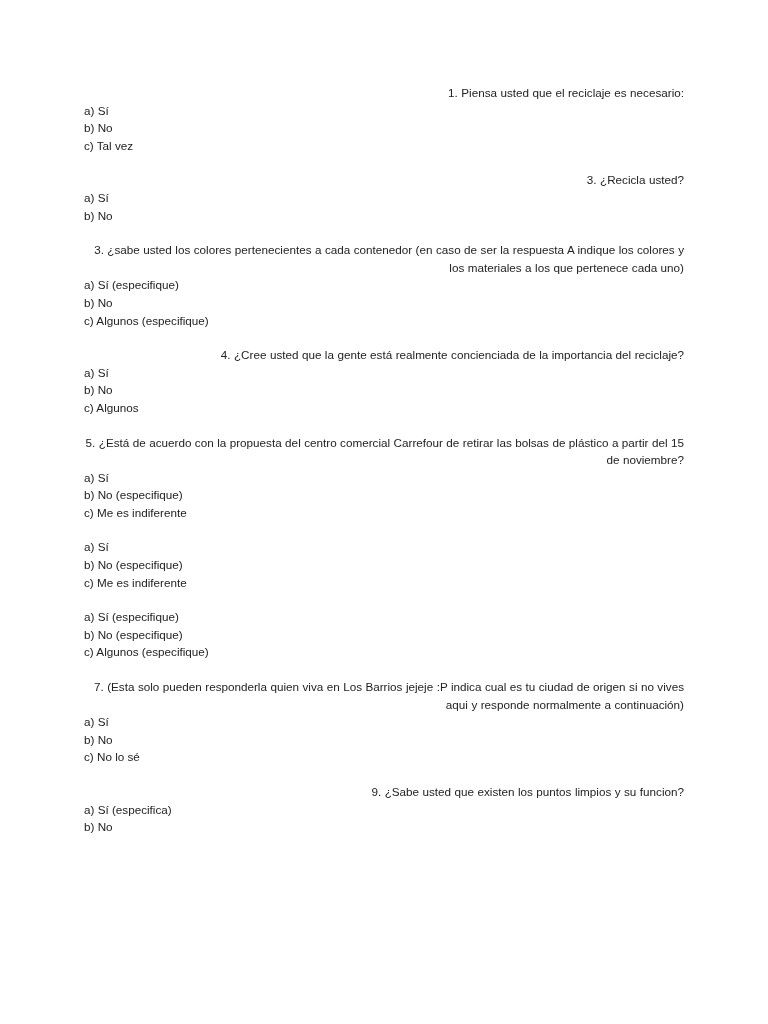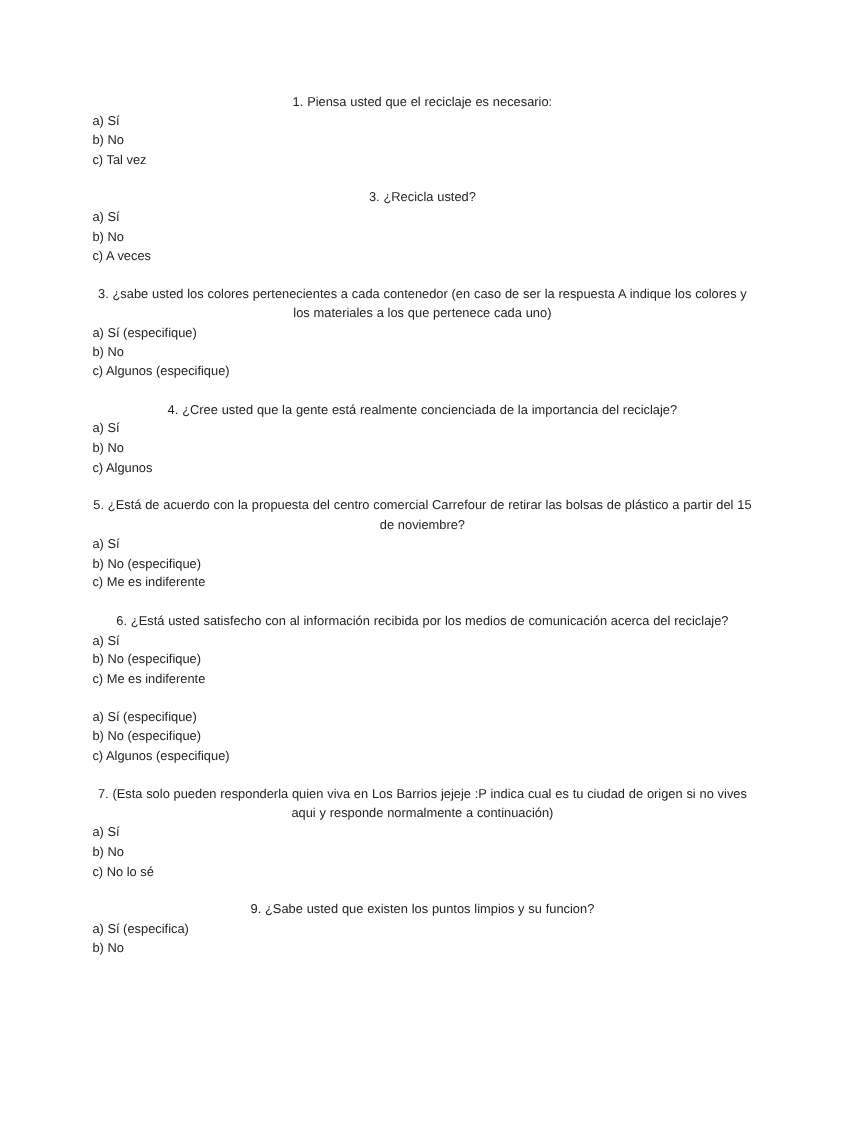--- a/index.html
+++ b/index.html
@@ -33,21 +33,21 @@
     margin: 0 0 17px 0;
   }
   .qblock:last-child {
     margin-bottom: 0;
   }
   .qtext {
     font-size: 11.7px;
     line-height: 17.6px;
     color: #232323;
     margin: 0;
-    text-align: center;
+    text-align: right;
     word-spacing: 0.2px;
   }
   .opt {
     font-size: 11.7px;
     line-height: 17.6px;
     color: #232323;
     margin: 0;
     white-space: nowrap;
   }
 </style>
@@ -61,21 +61,20 @@
       <p class="qtext">1. Piensa usted que el reciclaje es necesario:</p>
       <p class="opt">a) Sí</p>
       <p class="opt">b) No</p>
       <p class="opt">c) Tal vez</p>
     </div>
 
     <div class="qblock">
       <p class="qtext">3. ¿Recicla usted?</p>
       <p class="opt">a) Sí</p>
       <p class="opt">b) No</p>
-      <p class="opt">c) A veces</p>
     </div>
 
     <div class="qblock">
       <p class="qtext">3. ¿sabe usted los colores pertenecientes a cada contenedor (en caso de ser la respuesta A indique los colores y los materiales a los que pertenece cada uno)</p>
       <p class="opt">a) Sí (especifique)</p>
       <p class="opt">b) No</p>
       <p class="opt">c) Algunos (especifique)</p>
     </div>
 
     <div class="qblock">
@@ -86,21 +85,20 @@
     </div>
 
     <div class="qblock">
       <p class="qtext">5. ¿Está de acuerdo con la propuesta del centro comercial Carrefour de retirar las bolsas de plástico a partir del 15 de noviembre?</p>
       <p class="opt">a) Sí</p>
       <p class="opt">b) No (especifique)</p>
       <p class="opt">c) Me es indiferente</p>
     </div>
 
     <div class="qblock">
-      <p class="qtext">6. ¿Está usted satisfecho con al información recibida por los medios de comunicación acerca del reciclaje?</p>
       <p class="opt">a) Sí</p>
       <p class="opt">b) No (especifique)</p>
       <p class="opt">c) Me es indiferente</p>
     </div>
 
     <div class="qblock">
       <p class="opt">a) Sí (especifique)</p>
       <p class="opt">b) No (especifique)</p>
       <p class="opt">c) Algunos (especifique)</p>
     </div>

